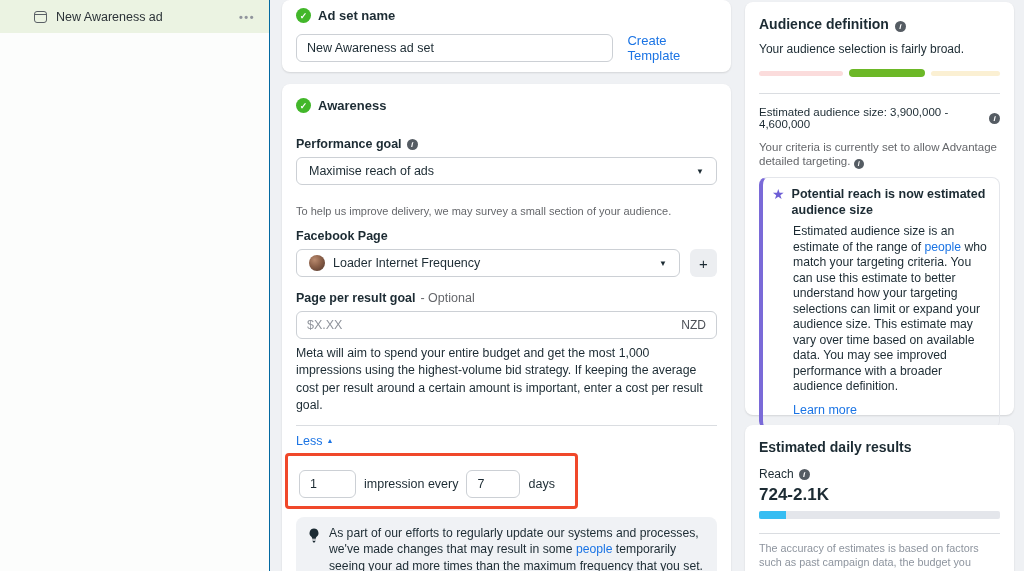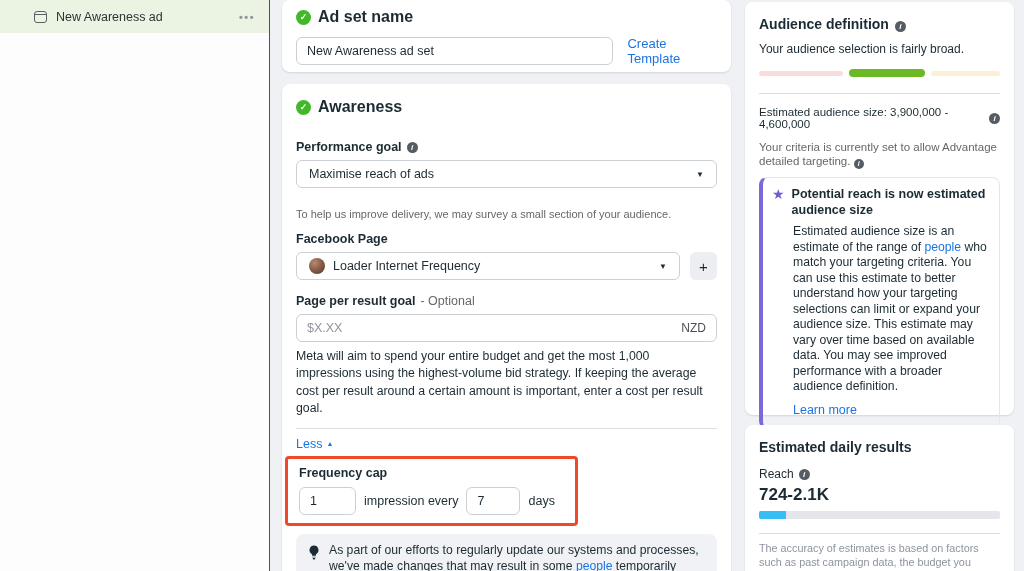--- a/index.html
+++ b/index.html
@@ -24,21 +24,21 @@
   .card { position:absolute; background:#fff; border-radius:8px;
     box-shadow:0 1px 2px rgba(0,0,0,0.12); }
 
   
   .card-adset { left:282px; top:0; width:449px; height:72px; padding:8px 14px 0 14px; }
   .card-aware { left:282px; top:84px; width:449px; height:560px; padding:14px; }
 
   .sec-header { display:flex; align-items:center; gap:7px; }
   .check-icon { width:15px; height:15px; border-radius:50%; background:var(--success-green,#42b72a);
     color:#fff; font-size:9px; font-weight:bold; display:flex; align-items:center; justify-content:center; }
-  .sec-title { font-size:16px; font-weight:bold;text-align:right; }
+  .sec-title { font-size:13px; font-weight:bold;text-align:right; }
 
   .row-input { display:flex; align-items:center; margin-top:10px; }
   .txt-input { height:28px; border:1px solid #ccd0d5; border-radius:6px; font-size:12.5px;
     padding:0 10px; color:#1c2b33; font-family:inherit; outline:none; }
   .txt-input::placeholder { color:#90949c; }
   .adset-input { width:336px; }
   .link { color:var(--facebook-blue,#1b74e4); font-size:13px; cursor:pointer; text-decoration:none; }
   .create-template { margin-left:14px; }
 
   .field-label { font-size:12.5px; font-weight:bold; display:flex; align-items:center; gap:5px; }
@@ -170,23 +170,20 @@
   <div class="desc">Meta will aim to spend your entire budget and get the most 1,000 impressions using the highest-volume bid strategy. If keeping the average cost per result around a certain amount is important, enter a cost per result goal.</div>
 
   <div class="divider"></div>
 
   <a class="link less-row">
     <span>Less</span>
     <span class="caret-up">▲</span>
   </a>
 
   <div class="freq-box">
-    <div class="field-label">
-      <span>Frequency cap</span>
-    </div>
     <div class="freq-row">
       <input class="txt-input freq-input-1" type="text" value="1" style="">
       <span>impression every</span>
       <input class="txt-input freq-input-2" type="text" value="7" style="">
       <span>days</span>
     </div>
   </div>
 
   <div class="notice">
     <svg class="bulb-icon" width="12" height="15" viewBox="0 0 24 30">

